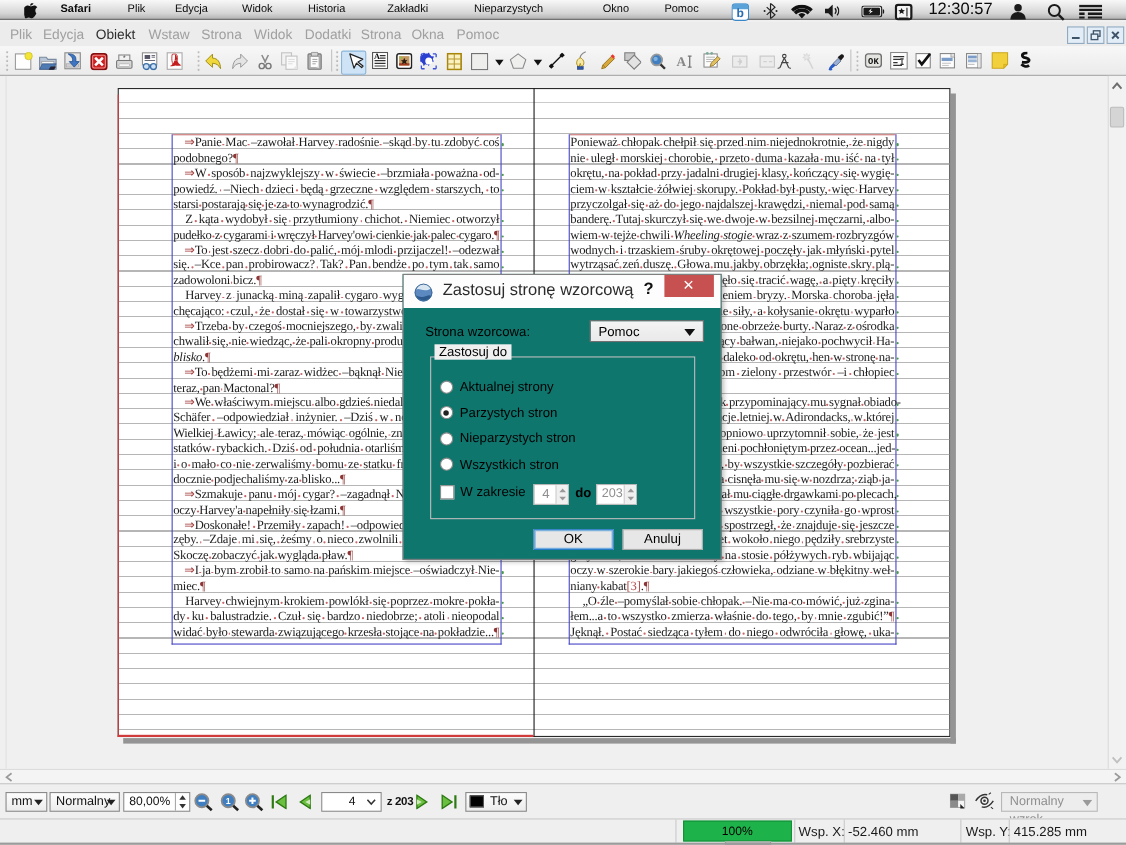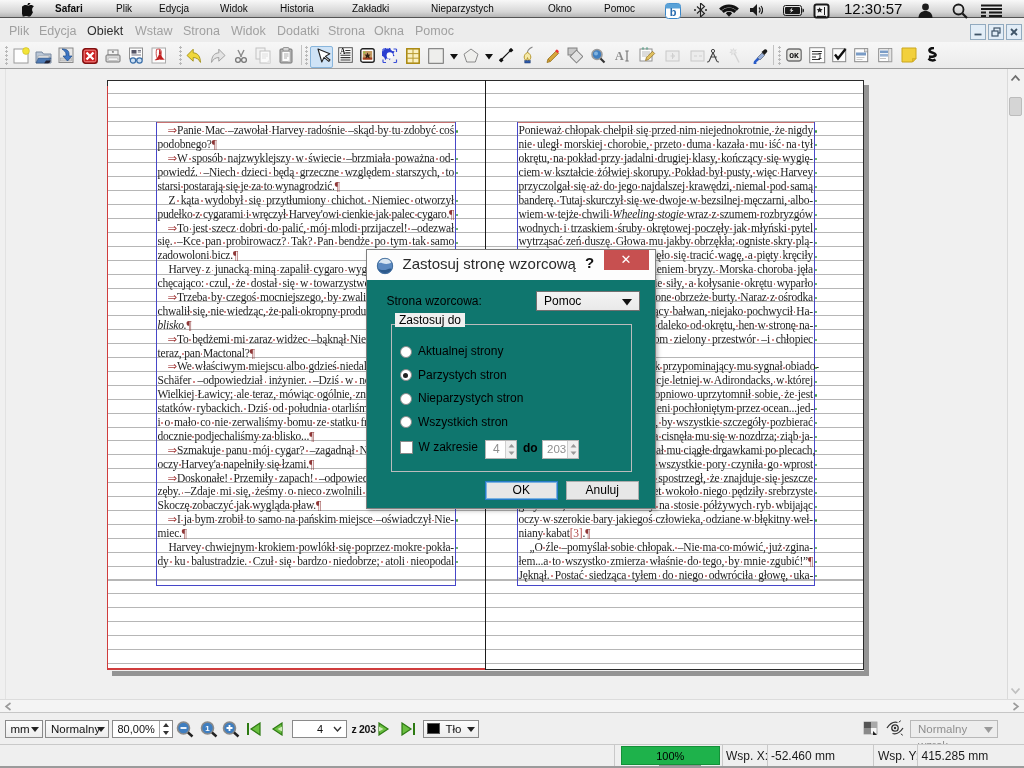--- a/index.html
+++ b/index.html
@@ -397,20 +397,21 @@
 <div class="ln">docznie<b> </b>podjechaliśmy<b> </b>za<b> </b>blisko...<span class="pil">¶</span></div>
 <div class="ln jj gd"><span class="tb">⇒</span>Szmakuje<b> </b>panu<b> </b>mój<b> </b>cygar?<b> </b>–zagadnął<b> </b>Niemiec,<b> </b>widząc,<b> </b>że</div>
 <div class="ln">oczy<b> </b>Harvey'a<b> </b>napełniły<b> </b>się<b> </b>łzami.<span class="pil">¶</span></div>
 <div class="ln jj gd"><span class="tb">⇒</span>Doskonałe!<b> </b>Przemiły<b> </b>zapach!<b> </b>–odpowiedział<b> </b>chłopak<b> </b>przez</div>
 <div class="ln jj gd">zęby.<b> </b>–Zdaje<b> </b>mi<b> </b>się,<b> </b>żeśmy<b> </b>o<b> </b>nieco<b> </b>zwolnili<b> </b>bieg,<b> </b>czy<b> </b>tak?<b> </b>Ano</div>
 <div class="ln">Skoczę<b> </b>zobaczyć<b> </b>jak<b> </b>wygląda<b> </b>pław.<span class="pil">¶</span></div>
 <div class="ln jj gd"><span class="tb">⇒</span>I<b> </b>ja<b> </b>bym<b> </b>zrobił<b> </b>to<b> </b>samo<b> </b>na<b> </b>pańskim<b> </b>miejsce<b> </b>–oświadczył<b> </b>Nie-</div>
 <div class="ln">miec.<span class="pil">¶</span></div>
 <div class="ln jj gd"><span class="ind"></span>Harvey<b> </b>chwiejnym<b> </b>krokiem<b> </b>powlókł<b> </b>się<b> </b>poprzez<b> </b>mokre<b> </b>pokła-</div>
 <div class="ln jj gd">dy<b> </b>ku<b> </b>balustradzie.<b> </b>Czuł<b> </b>się<b> </b>bardzo<b> </b>niedobrze;<b> </b>atoli<b> </b>nieopodal</div>
+<div class="ln jj gd">widać<b> </b>było<b> </b>stewarda<b> </b>związującego<b> </b>krzesła<b> </b>stojące<b> </b>na<b> </b>pokładzie...<span class="pil">¶</span></div>
   </div>
  <div class="txt" style="left:518.5px;width:294.5px">
     <div class="ln jj gd">Ponieważ<b> </b>chłopak<b> </b>chełpił<b> </b>się<b> </b>przed<b> </b>nim<b> </b>niejednokrotnie,<b> </b>że<b> </b>nigdy</div>
 <div class="ln jj gd">nie<b> </b>uległ<b> </b>morskiej<b> </b>chorobie,<b> </b>przeto<b> </b>duma<b> </b>kazała<b> </b>mu<b> </b>iść<b> </b>na<b> </b>tył</div>
 <div class="ln jj gd">okrętu,<b> </b>na<b> </b>pokład<b> </b>przy<b> </b>jadalni<b> </b>drugiej<b> </b>klasy,<b> </b>kończący<b> </b>się<b> </b>wygię-</div>
 <div class="ln jj gd">ciem<b> </b>w<b> </b>kształcie<b> </b>żółwiej<b> </b>skorupy.<b> </b>Pokład<b> </b>był<b> </b>pusty,<b> </b>więc<b> </b>Harvey</div>
 <div class="ln jj gd">przyczolgał<b> </b>się<b> </b>aż<b> </b>do<b> </b>jego<b> </b>najdalszej<b> </b>krawędzi,<b> </b>niemal<b> </b>pod<b> </b>samą</div>
 <div class="ln jj gd">banderę.<b> </b>Tutaj<b> </b>skurczył<b> </b>się<b> </b>we<b> </b>dwoje<b> </b>w<b> </b>bezsilnej<b> </b>męczarni,<b> </b>albo-</div>
 <div class="ln jj gd">wiem<b> </b>w<b> </b>tejże<b> </b>chwili<b> </b><i>Wheeling<b> </b>stogie</i><b> </b>wraz<b> </b>z<b> </b>szumem<b> </b>rozbryzgów</div>
 <div class="ln jj gd">wodnych<b> </b>i<b> </b>trzaskiem<b> </b>śruby<b> </b>okrętowej<b> </b>poczęły<b> </b>jak<b> </b>młyński<b> </b>pytel</div>

